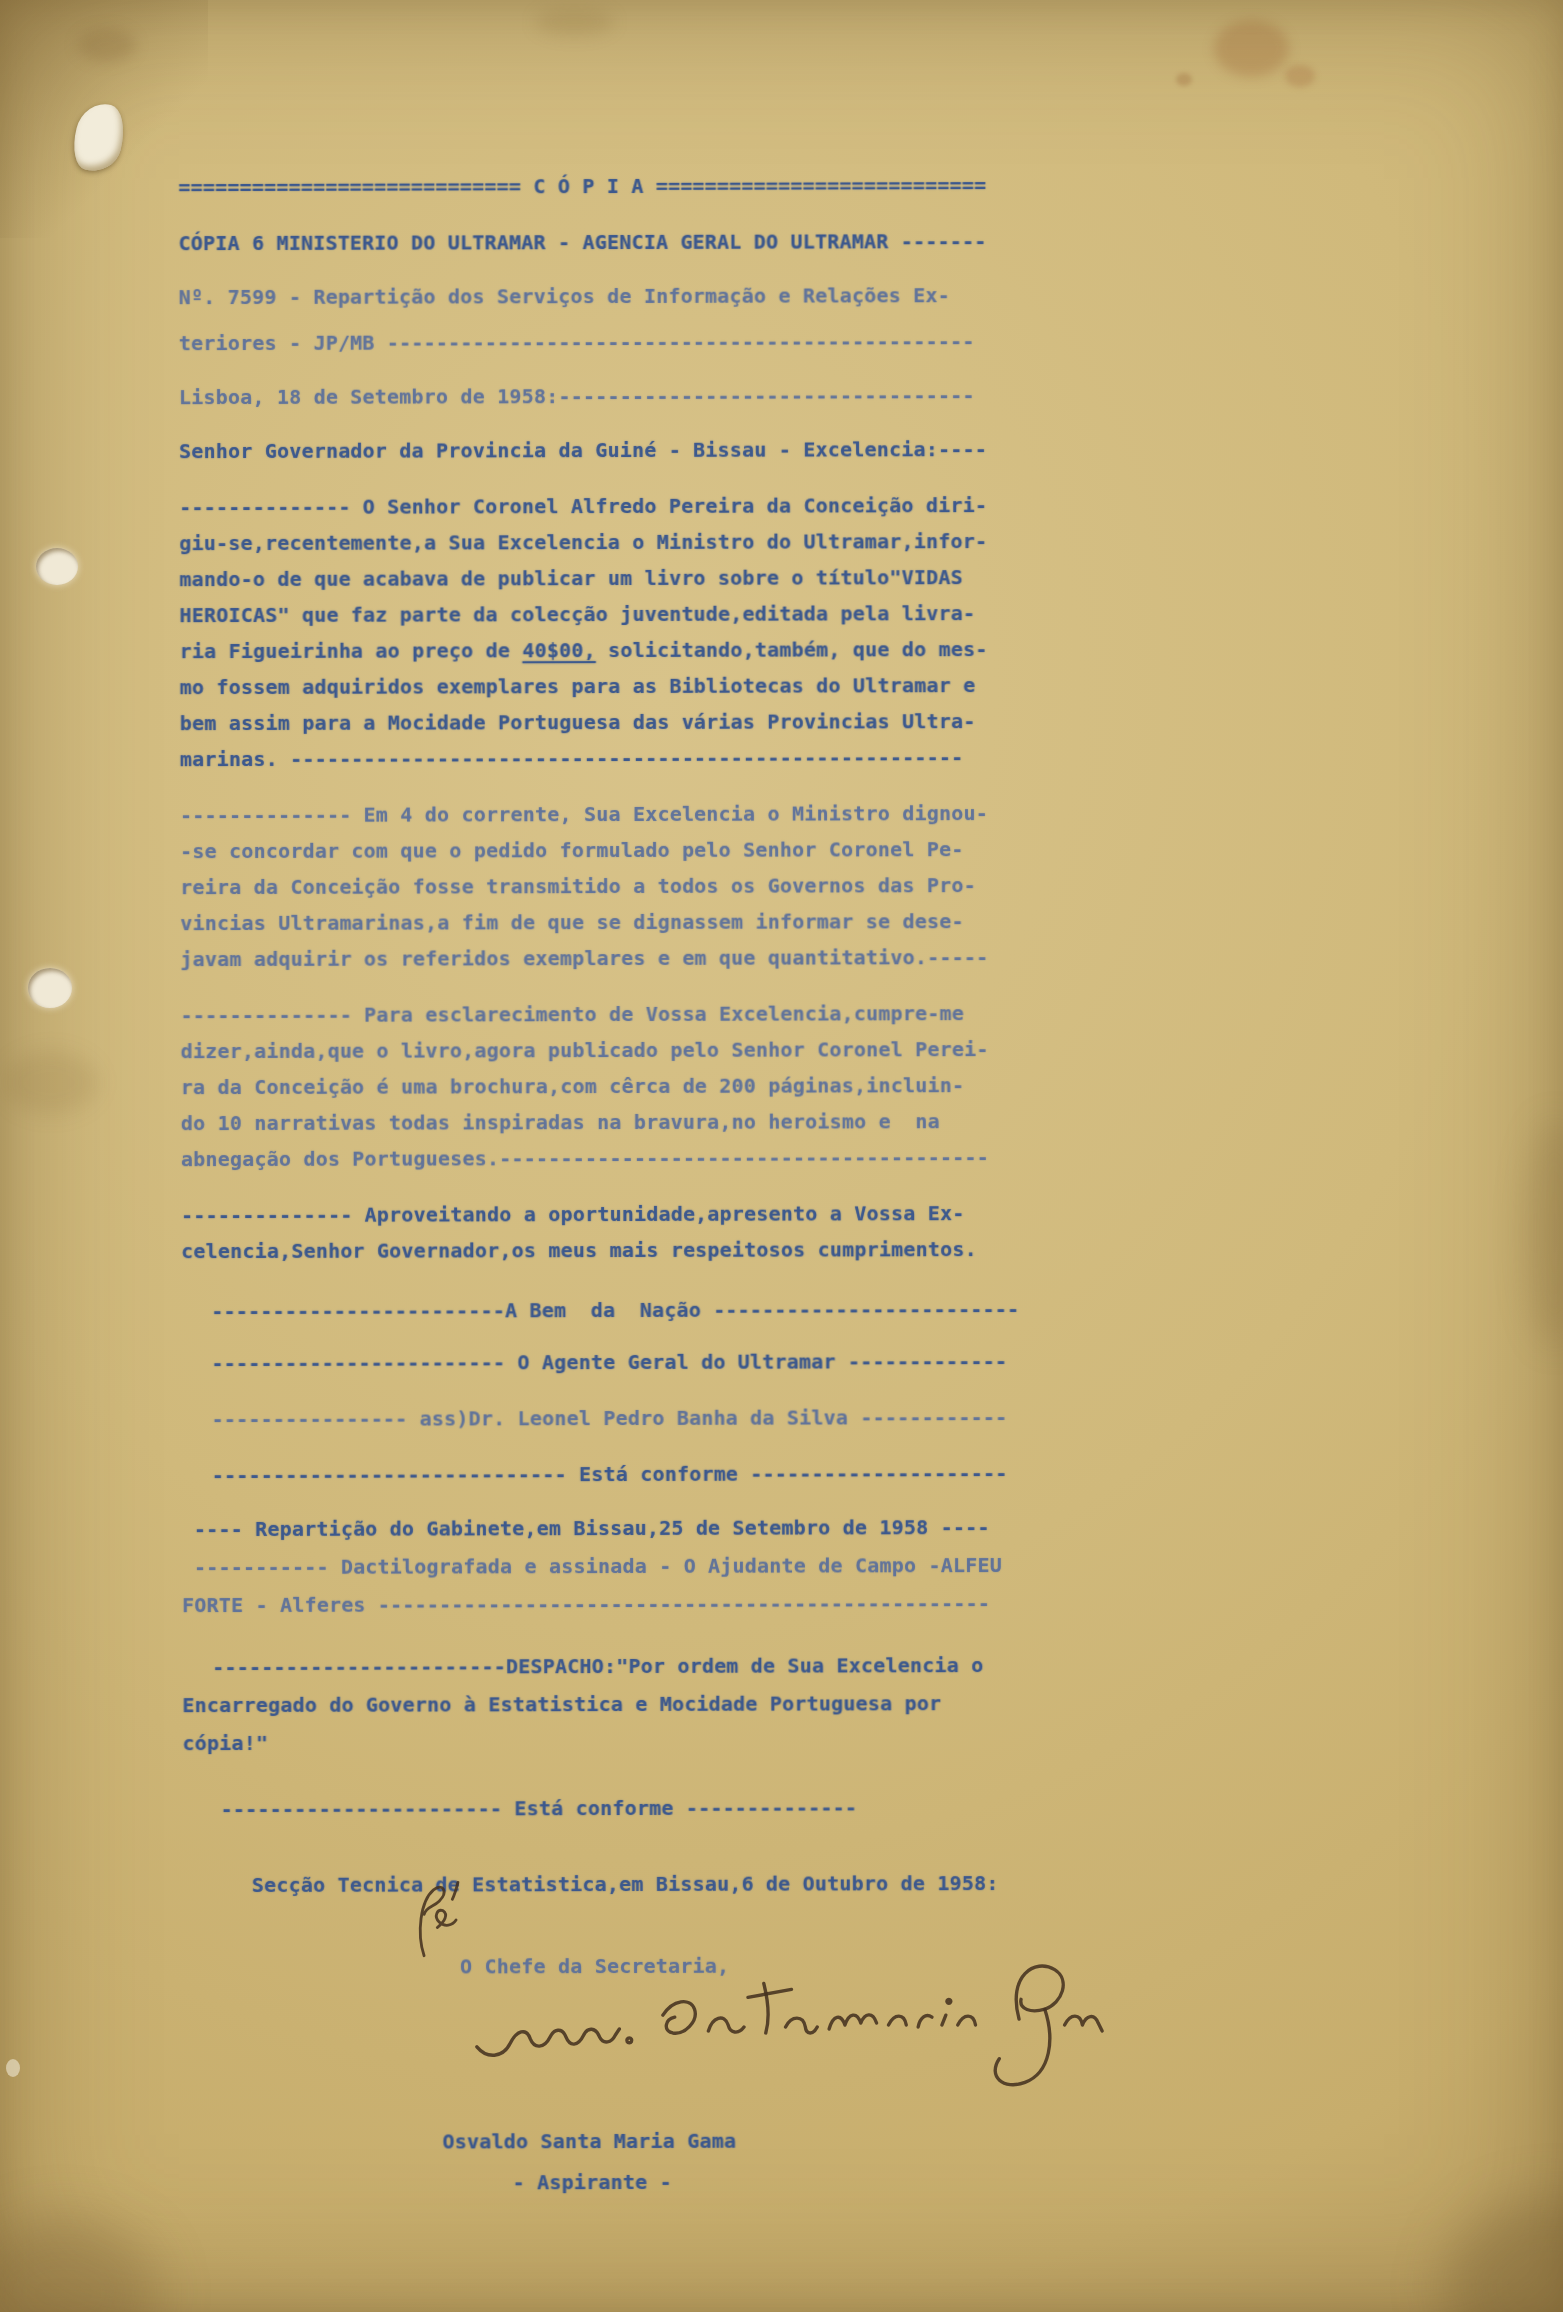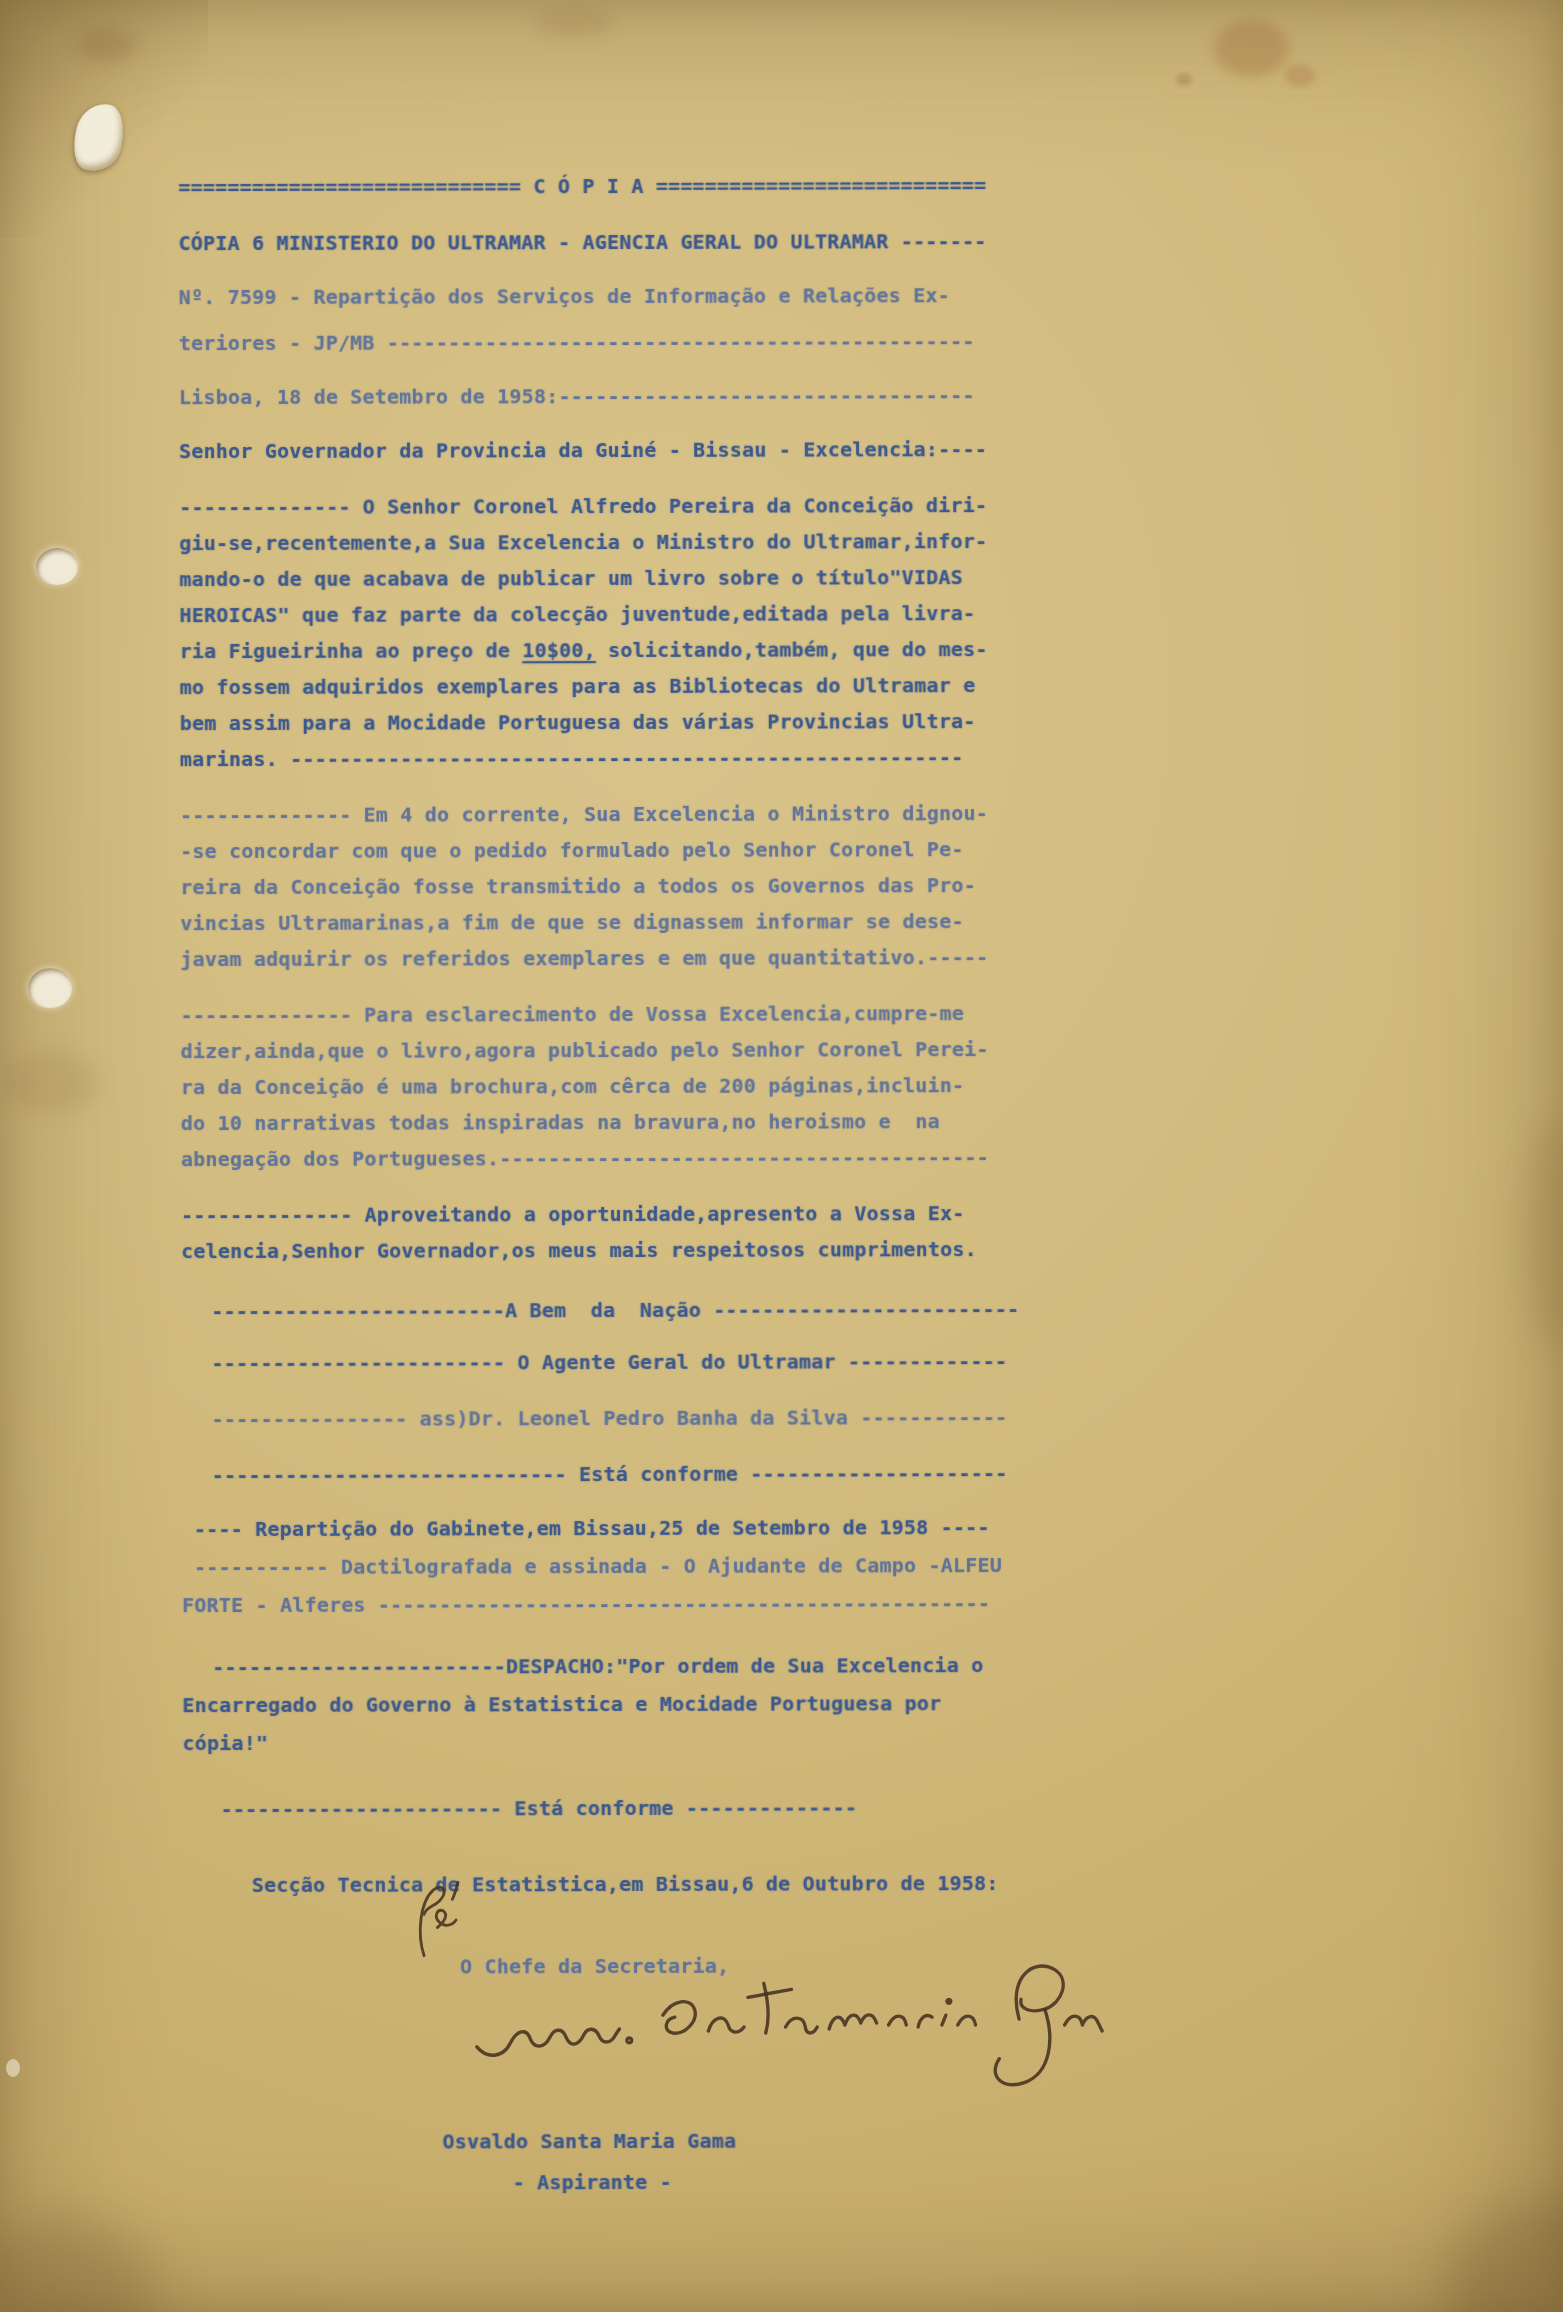--- a/index.html
+++ b/index.html
@@ -79,21 +79,21 @@
       <div class="line t-dark">============================ C Ó P I A ===========================</div>
       <div class="line t-dark" style="margin-top: 20px;">CÓPIA 6 MINISTERIO DO ULTRAMAR - AGENCIA GERAL DO ULTRAMAR -------</div>
       <div class="line t-mid" style="margin-top: 18px;">Nº. 7599 - Repartição dos Serviços de Informação e Relações Ex-</div>
       <div class="line t-mid" style="margin-top: 10px;">teriores - JP/MB ------------------------------------------------</div>
       <div class="line t-mid" style="margin-top: 18px;">Lisboa, 18 de Setembro de 1958:----------------------------------</div>
       <div class="line t-dark" style="margin-top: 18px;">Senhor Governador da Provincia da Guiné - Bissau - Excelencia:----</div>
       <div class="line t-dark" style="margin-top: 20px;">-------------- O Senhor Coronel Alfredo Pereira da Conceição diri-</div>
       <div class="line t-dark">giu-se,recentemente,a Sua Excelencia o Ministro do Ultramar,infor-</div>
       <div class="line t-dark">mando-o de que acabava de publicar um livro sobre o título"VIDAS</div>
       <div class="line t-dark">HEROICAS" que faz parte da colecção juventude,editada pela livra-</div>
-      <div class="line t-dark">ria Figueirinha ao preço de <u>10$00,</u> solicitando,também, que do mes-</div>
+      <div class="line t-dark">ria Figueirinha ao preço de <u>40$00,</u> solicitando,também, que do mes-</div>
       <div class="line t-dark">mo fossem adquiridos exemplares para as Bibliotecas do Ultramar e</div>
       <div class="line t-dark">bem assim para a Mocidade Portuguesa das várias Provincias Ultra-</div>
       <div class="line t-dark">marinas. -------------------------------------------------------</div>
       <div class="line t-mid" style="margin-top: 20px;">-------------- Em 4 do corrente, Sua Excelencia o Ministro dignou-</div>
       <div class="line t-mid">-se concordar com que o pedido formulado pelo Senhor Coronel Pe-</div>
       <div class="line t-mid">reira da Conceição fosse transmitido a todos os Governos das Pro-</div>
       <div class="line t-mid">vincias Ultramarinas,a fim de que se dignassem informar se dese-</div>
       <div class="line t-mid">javam adquirir os referidos exemplares e em que quantitativo.-----</div>
       <div class="line t-mid" style="margin-top: 20px;">-------------- Para esclarecimento de Vossa Excelencia,cumpre-me</div>
       <div class="line t-mid">dizer,ainda,que o livro,agora publicado pelo Senhor Coronel Perei-</div>

